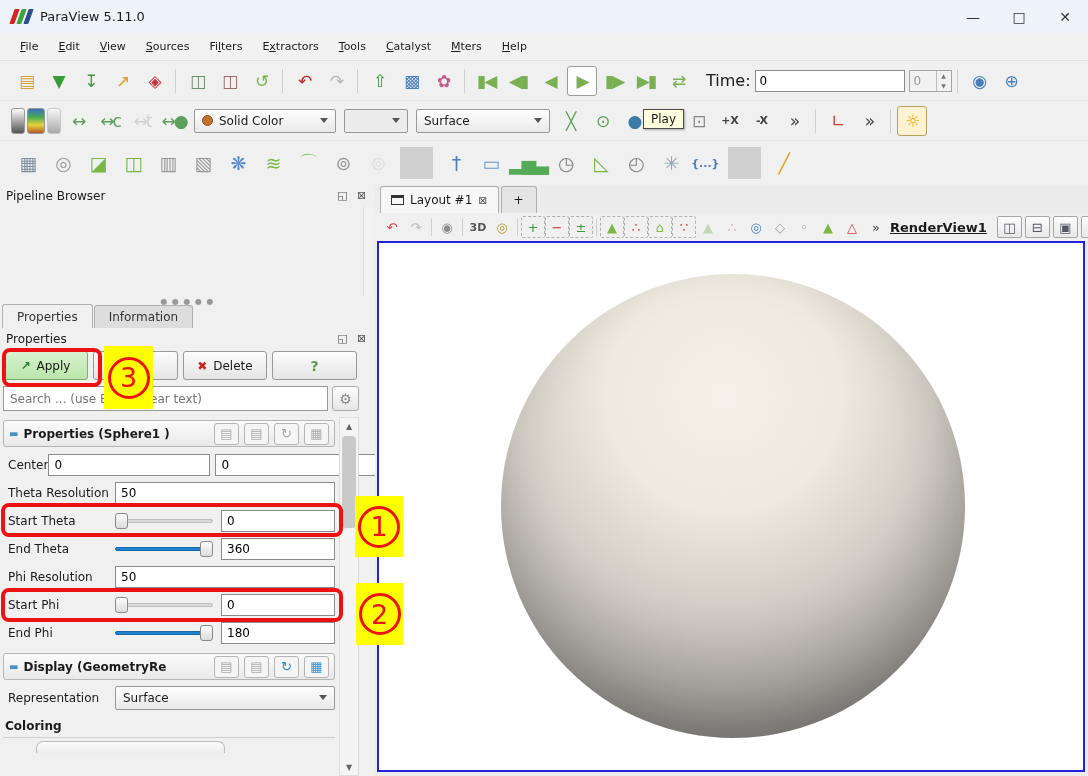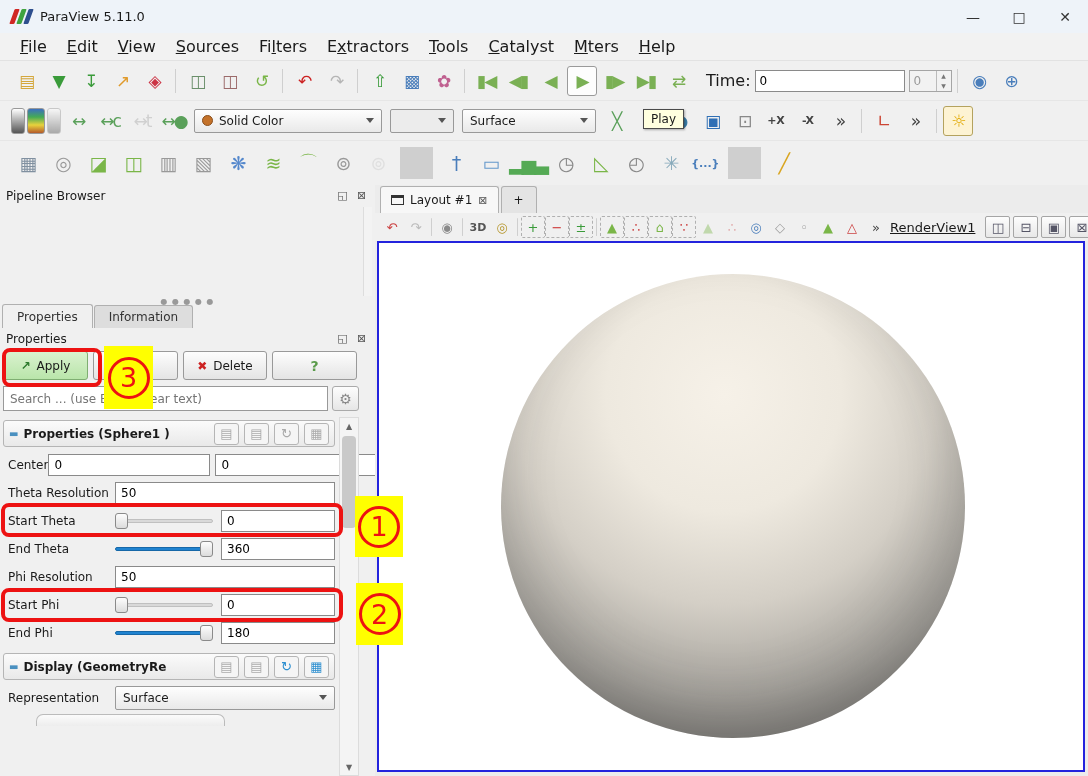--- a/index.html
+++ b/index.html
@@ -15,21 +15,21 @@
   .titlebar{position:absolute;left:0;top:0;width:100%;height:33px;background:var(--titlebar-bg);display:flex;align-items:center;padding-left:12px}
   .logo{display:flex;gap:2px;margin-right:9px}
   .logo i{width:5px;height:15px;transform:skewX(-20deg);border-radius:1px}
   .logo i:nth-child(1){background:#d02724}.logo i:nth-child(2){background:#3fa33f}.logo i:nth-child(3){background:#2e4f8e}
   .titlebar .title{font-size:13px}
   .wincontrols{margin-left:auto;display:flex;height:100%}
   .winbtn{width:46px;height:100%;display:flex;align-items:center;justify-content:center;font-size:14px;color:#333}
 
   
   .menubar{position:absolute;left:0;top:33px;width:100%;height:28px;background:#f2f2f2;display:flex;align-items:center;padding-left:10px;border-bottom:1px solid #e2e2e2}
-  .mi{padding:3px 10px;font-size:16px}
+  .mi{padding:3px 10px;font-size:11px}
   .mi u{text-decoration:underline}
 
   
   .toolbar{position:absolute;left:0;width:100%;display:flex;align-items:center;padding-left:10px}
   .tb1{top:61px;height:39px}
   .tb2{top:100px;height:40px;border-top:1px solid #e6e6e6}
   .tb3{top:140px;height:45px;border-top:1px solid #e6e6e6}
   .tbi{min-width:30px;height:30px;display:inline-flex;align-items:center;justify-content:center;font-size:17px;border-radius:3px;margin:0 1px;letter-spacing:-2px}
   .tb3 .tbi{min-width:33px;height:32px;font-size:19px}
   .tbi.txt{font-size:11px;font-weight:bold;letter-spacing:0}
@@ -110,21 +110,21 @@
   .vtab{height:27px;display:flex;align-items:center;gap:6px;padding:0 10px;border:1px solid #b0b0b0;border-bottom:none;border-radius:3px 3px 0 0;background:#f7f7f7;font-size:12px}
   .vtab .wicon{width:13px;height:10px;border:1px solid #333;border-top:3px solid #333}
   .vtab .tclose{font-size:11px;color:#555}
   .vtab.plus{width:36px;justify-content:center;background:#e4e4e4}
   .vtoolbar{height:28px;display:flex;align-items:center;padding:0 5px;background:#f0f0f0}
   .rti{min-width:24px;height:22px;display:inline-flex;align-items:center;justify-content:center;font-size:13px;border-radius:2px}
   .rti.txt{font-size:11px;font-weight:bold}
   .rti.dashed{border:1px dashed #b0b0b0}
   .rti.dim{opacity:.4}
   .rti.sep{min-width:1px;width:1px;height:18px;background:#cfcfcf;margin:0 3px}
-  .viewname{font-weight:normal;text-decoration:underline;font-size:13px;margin:0 10px 0 2px}
+  .viewname{font-weight:bold;text-decoration:underline;font-size:13px;margin:0 10px 0 2px}
   .viewbtns{margin-left:auto;display:flex;gap:3px;padding-right:4px}
   .vbtn{width:25px;height:22px;border:1px solid #a5a5a5;border-radius:2px;background:linear-gradient(#fdfdfd,#e8e8e8);display:flex;align-items:center;justify-content:center;font-size:13px;color:#556}
   .renderview{position:absolute;left:2px;right:3px;top:56px;bottom:4px;background:#ffffff;border:2px solid var(--render-border-blue)}
   .sphere{position:absolute;left:122px;top:31px;width:464px;height:464px;border-radius:50%;
     background:radial-gradient(circle at 48% 26%, #f6f1e8 0%, #eee9df 28%, #d4cfc6 50%, #a5a29c 72%, #757370 88%, #595856 100%);
     box-shadow:inset -6px -34px 60px rgba(40,40,40,.18)}
 
   
   .ann-red{position:absolute;border:4px solid var(--annotation-red);border-radius:8px;z-index:60;pointer-events:none}
   .ann-yellow{position:absolute;background:var(--annotation-yellow);z-index:61;display:flex;align-items:center;justify-content:center}
@@ -174,21 +174,21 @@
           <span>▼</span>
         </span>
     </span>
   </span>
   <span class="sep"></span>
   <span style="display:contents"><span class="tbi" style="color: rgb(74, 126, 187);">◉</span><span class="tbi" style="color: rgb(74, 126, 187);">⊕</span></span>
 </div>
 
 <div class="toolbar tb2">
   <span style="display:contents"><span class="tbi grad-gray"></span><span class="tbi grad-multi"></span><span class="tbi grad-gray dim"></span><span class="tbi" style="color: rgb(90, 160, 90);">↔</span><span class="tbi" style="color: rgb(90, 160, 90);">↔c</span><span class="tbi dim" style="color: rgb(170, 170, 170);">↔t</span><span class="tbi" style="color: rgb(90, 160, 90);">↔●</span></span>
-  <span class="combo" style="width:188px">
+  <span class="combo" style="width:142px">
     <span class="dot"></span>
     <span>Solid Color</span>
     <span class="carrow"></span>
   </span>
   <span class="combo disabled" style="width:64px">
     <span class="carrow"></span>
   </span>
   <span class="combo" style="width:134px">
     <span>Surface</span>
     <span class="carrow"></span>
@@ -344,20 +344,21 @@
     </div>
 
     <div class="prow">
       <span class="plabel">Representation</span>
       <span class="combo" style="flex:1;margin:0">
         <span>Surface</span>
         <span class="carrow"></span>
       </span>
     </div>
 
+    <div class="coloring-h">Coloring</div>
     <div class="partial"></div>
   </div>
 
   <div class="vscroll">
     <span class="varrow up">▲</span>
     <span class="vthumb"></span>
     <span class="varrow down">▼</span>
   </div>
 </div>
 

